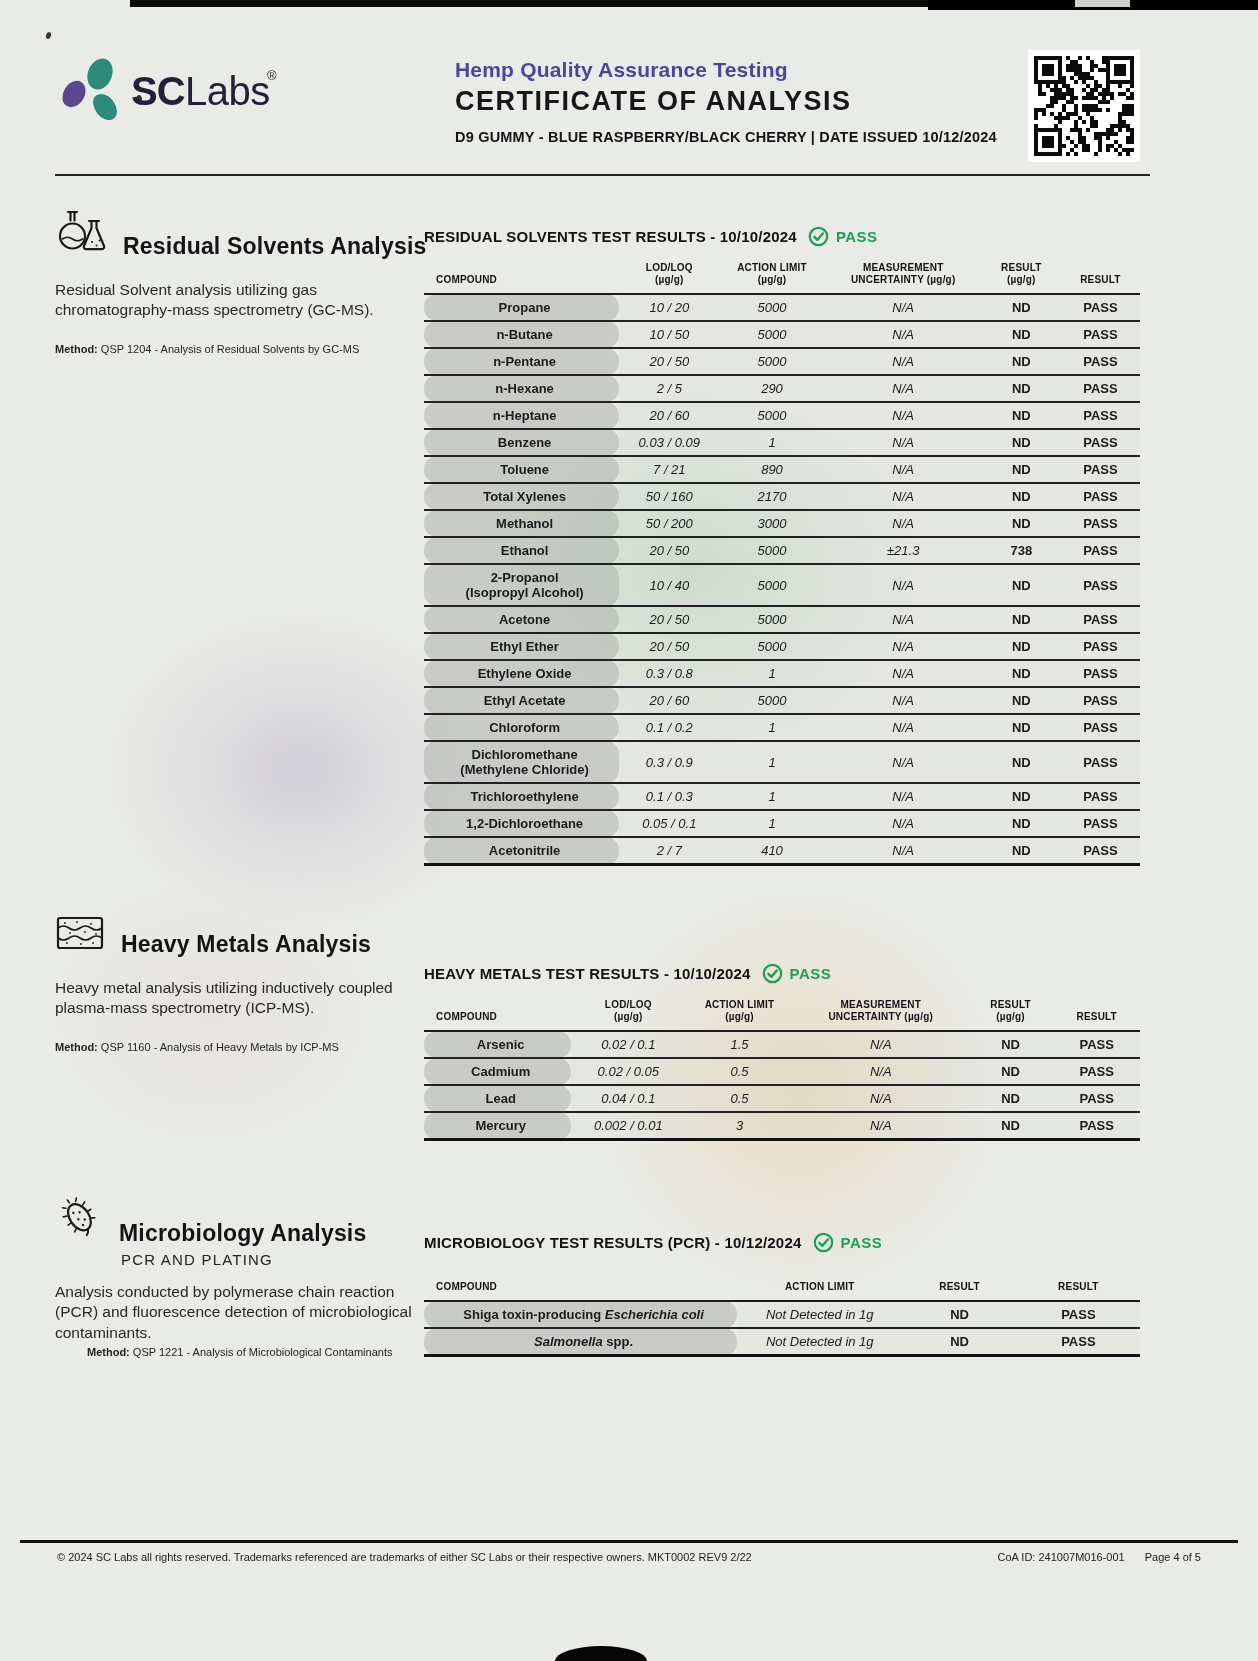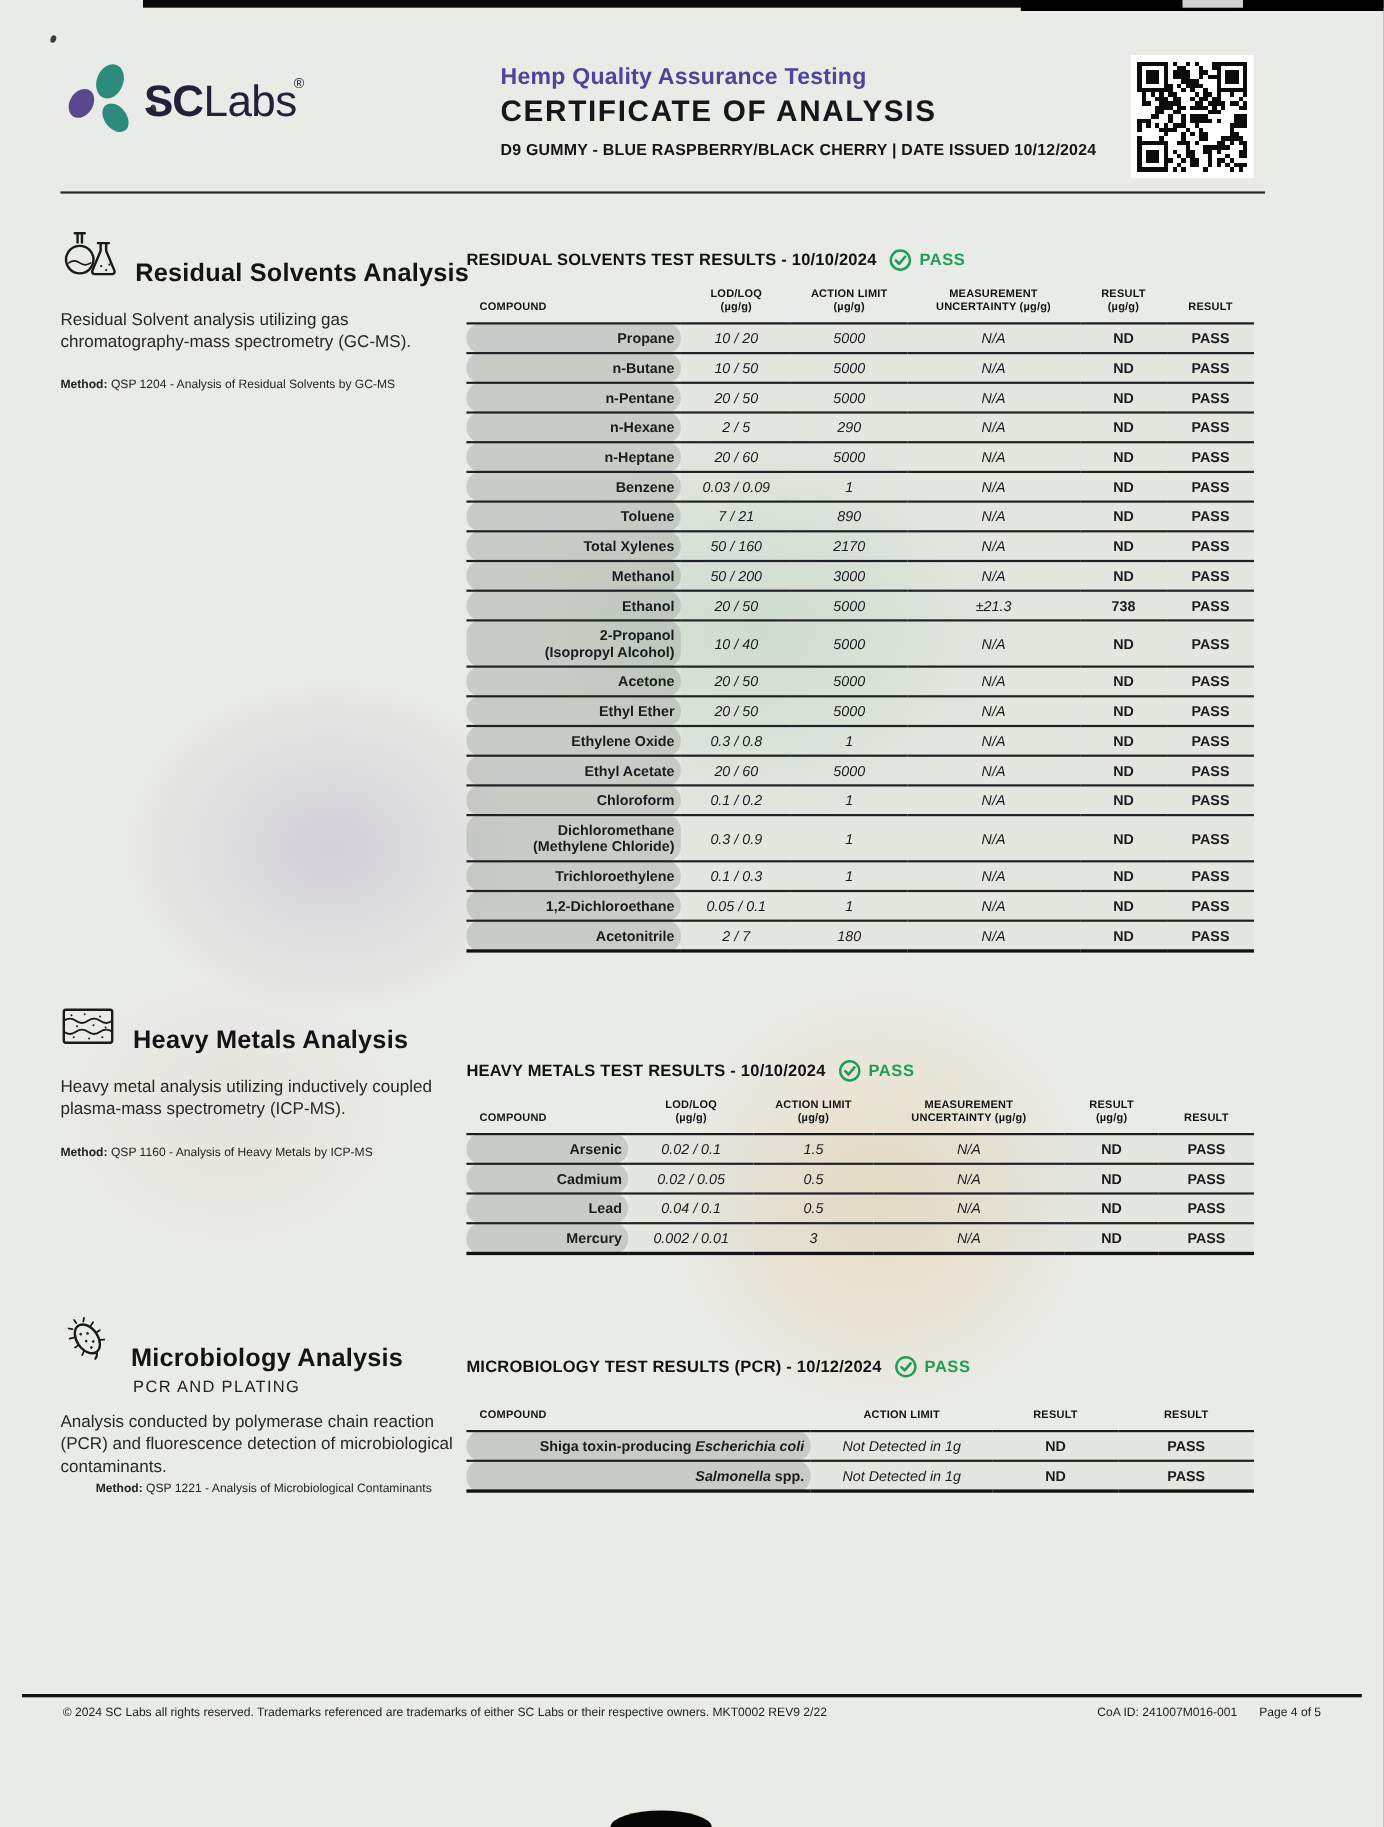--- a/index.html
+++ b/index.html
@@ -58,21 +58,21 @@
     border-bottom:2.5px solid #1c1c1f;color:#121215;margin-top:16px;
   }
   table.coa th:first-child{text-align:left;padding-left:12px;}
   table.coa td{
     padding:5px 6px;text-align:center;vertical-align:middle;
     border-bottom:2px solid #222226;
     background:rgba(205,208,202,0.18);
   }
   table.coa tbody tr:last-child td{border-bottom:3.5px solid #121214;}
   table.coa td:first-child{
-    text-align:right;font-weight:700;padding-left:12px;
+    text-align:center;font-weight:700;padding-left:12px;
     background:rgba(158,163,155,0.42);white-space:pre-line;border-radius:13px;
   }
   .cell-italic{font-style:italic;}
   .cell-bold{font-weight:700;}
 
   .tbl-solvents th:nth-child(1),.tbl-solvents td:nth-child(1){width:195px;}
   .tbl-solvents th:nth-child(2),.tbl-solvents td:nth-child(2){width:100px;}
   .tbl-solvents th:nth-child(3),.tbl-solvents td:nth-child(3){width:108px;}
   .tbl-solvents th:nth-child(4),.tbl-solvents td:nth-child(4){width:163px;}
   .tbl-solvents th:nth-child(5),.tbl-solvents td:nth-child(5){width:75px;}
@@ -651,21 +651,21 @@
             <td>1,2-Dichloroethane</td>
             <td class="cell-italic">0.05 / 0.1</td>
             <td class="cell-italic">1</td>
             <td class="cell-italic">N/A</td>
             <td class="cell-bold">ND</td>
             <td class="cell-bold">PASS</td>
           </tr>
           <tr>
             <td>Acetonitrile</td>
             <td class="cell-italic">2 / 7</td>
-            <td class="cell-italic">180</td>
+            <td class="cell-italic">410</td>
             <td class="cell-italic">N/A</td>
             <td class="cell-bold">ND</td>
             <td class="cell-bold">PASS</td>
           </tr>
         </tbody>
       </table>
   </div>
 
   <div class="sec-left" id="sec-metals-left">
     <div class="sec-head">

